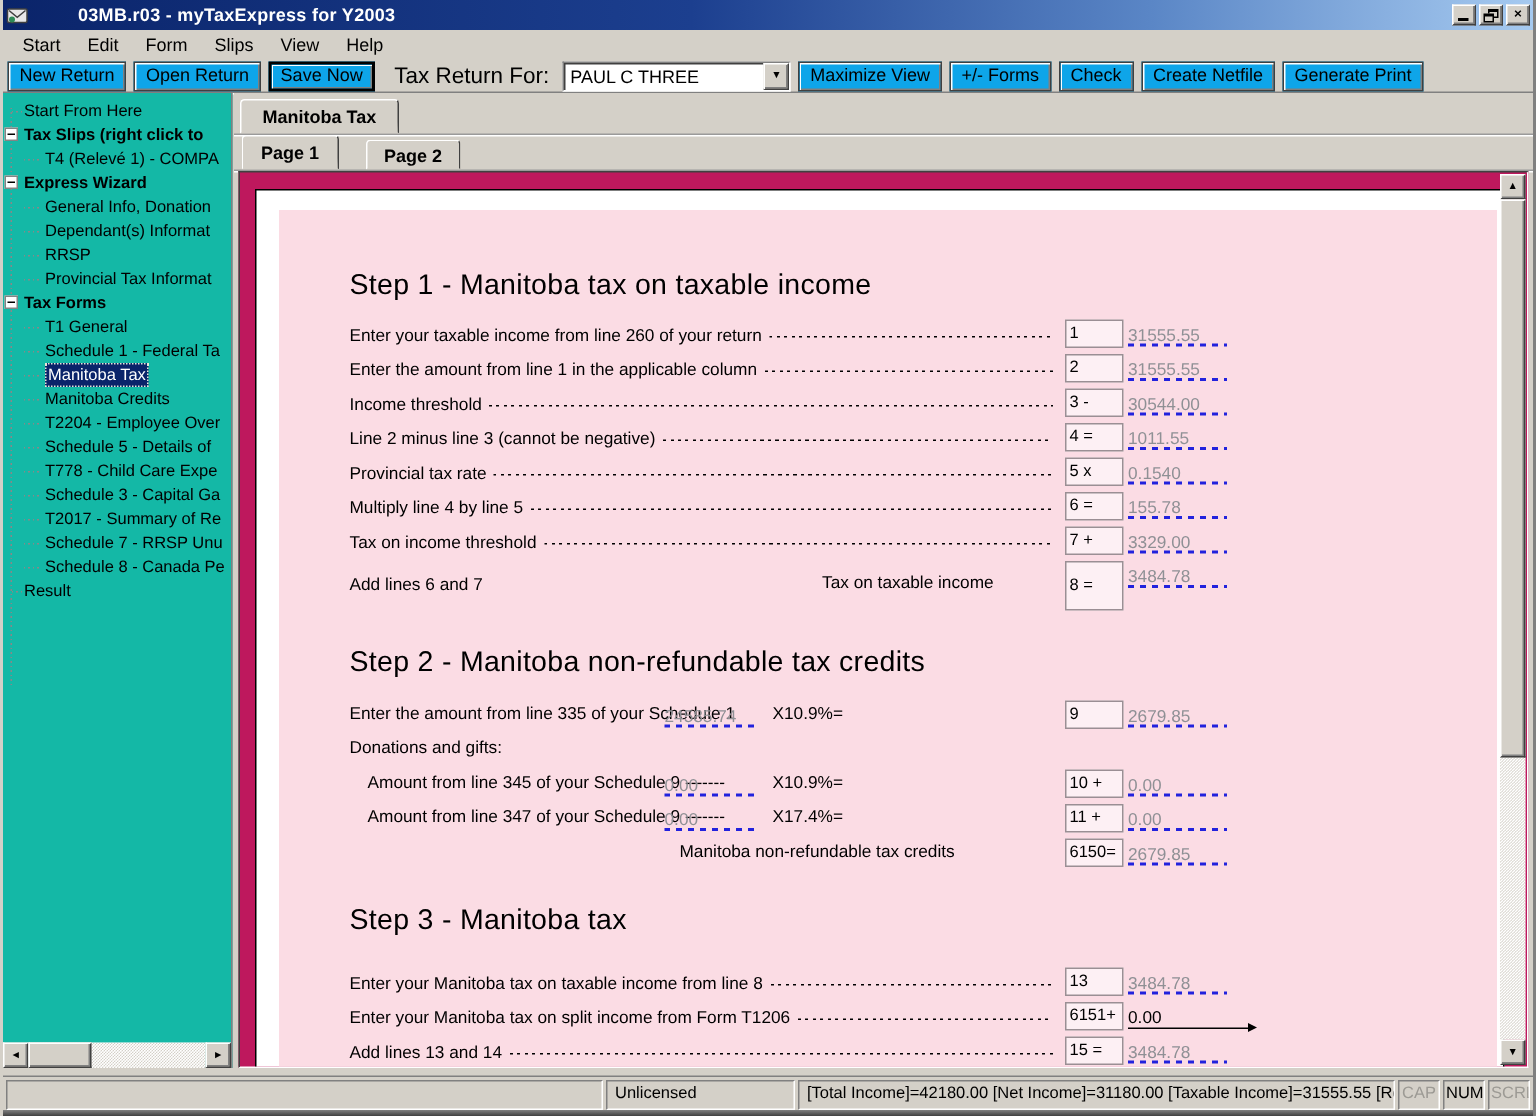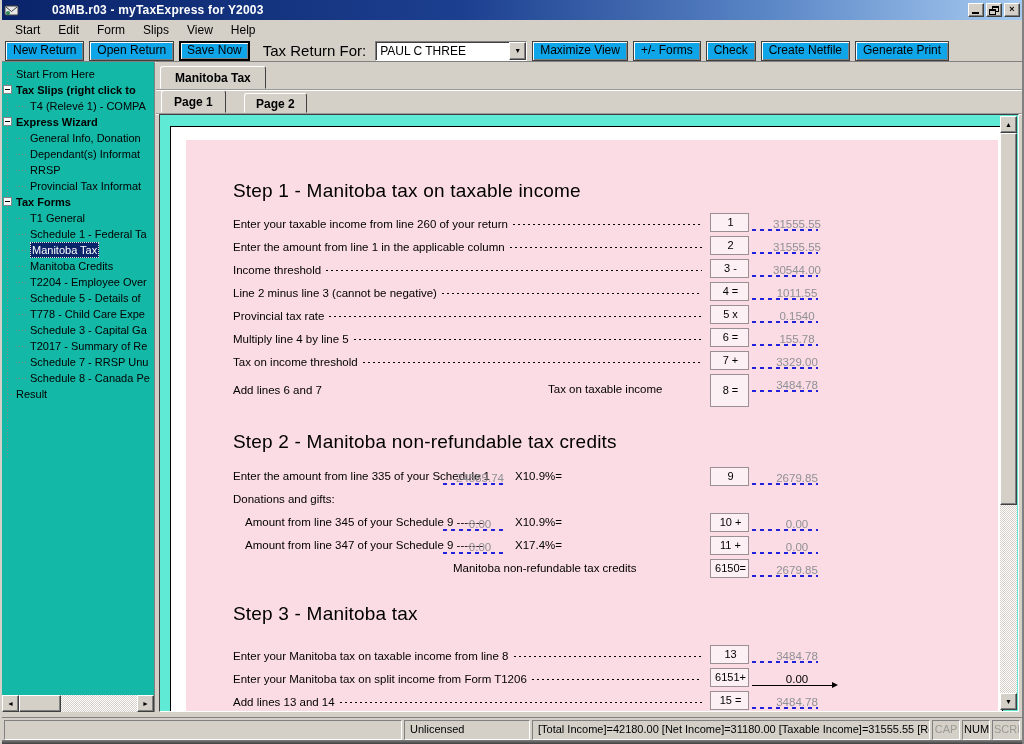--- a/index.html
+++ b/index.html
@@ -83,30 +83,30 @@
   .tabstrip1 { height:28px; position:relative; border-bottom:1px solid #9a9a9a; box-shadow:0 1px 0 #fff; }
   .formtab { position:absolute; left:4px; bottom:0; padding:4px 14px 3px 14px; font-size:12px; font-weight:bold;
     background:#d4d0c8; border:1px solid; border-color:#fff #404040 #d4d0c8 #fff; border-radius:3px 3px 0 0; }
   .tabstrip2 { height:24px; position:relative; border-bottom:1px solid #9a9a9a; box-shadow:0 1px 0 #fff; }
   .ptab { position:absolute; bottom:0; font-size:12px; font-weight:bold; background:#d4d0c8;
     border:1px solid; border-color:#fff #404040 #d4d0c8 #fff; border-radius:3px 3px 0 0; }
   .ptab.sel { left:5px; padding:4px 12px 3px 12px; }
   .ptab.unsel { left:88px; padding:3px 11px 2px 11px; height:20px; }
 
   
-  .viewport { position:absolute; left:3px; top:52px; right:3px; bottom:0; background:#5eead4;
+  .viewport { position:absolute; left:3px; top:52px; right:3px; bottom:0; background:#be185d;
     border:1px solid; border-color:#404040 #fff #fff #404040; overflow:hidden; }
   .page { position:absolute; left:10px; top:11px; width:833px; height:920px;
     background:#fff; border:1px solid #000; }
   .pink { position:absolute; left:15px; top:13px; right:4px; bottom:-20px; background:#fbdce4; }
   #form-content { position:relative; padding:40px 0 0 47px; width:660px; color:#000; }
   .fheading { font-size:19px; font-weight:400; margin:0 0 10px 0; letter-spacing:.2px; }
   .fheading.s1 { margin-top:24px; margin-bottom:13px; }
   .fheading.s2 { margin-top:22px; margin-bottom:19px; }
-  .frow { position:relative; height:23px;text-align:center; }
+  .frow { position:relative; height:23px; }
   .frow.tall { height:34px; }
   .lwrap { position:absolute; left:0; top:0; bottom:0; width:472px; display:flex; align-items:center; }
   .flabel { font-size:11.5px; white-space:nowrap; }
   .flabel.abs { position:absolute; left:0; top:4px; }
   .flabel.ind { left:12px; }
   .leader { flex:1; height:1px; margin:1px 3px 0 5px;
     background:repeating-linear-gradient(90deg,#000 0 2px,transparent 2px 5px); }
   .fbox { position:absolute; left:477px; top:1px; width:39px; height:19px; border:1px solid #9a8f94;
     background:#fdf0f4; font-size:11px; line-height:17px; padding-left:2px; white-space:nowrap; }
   .fbox.tallb { height:33px; line-height:31px; }

